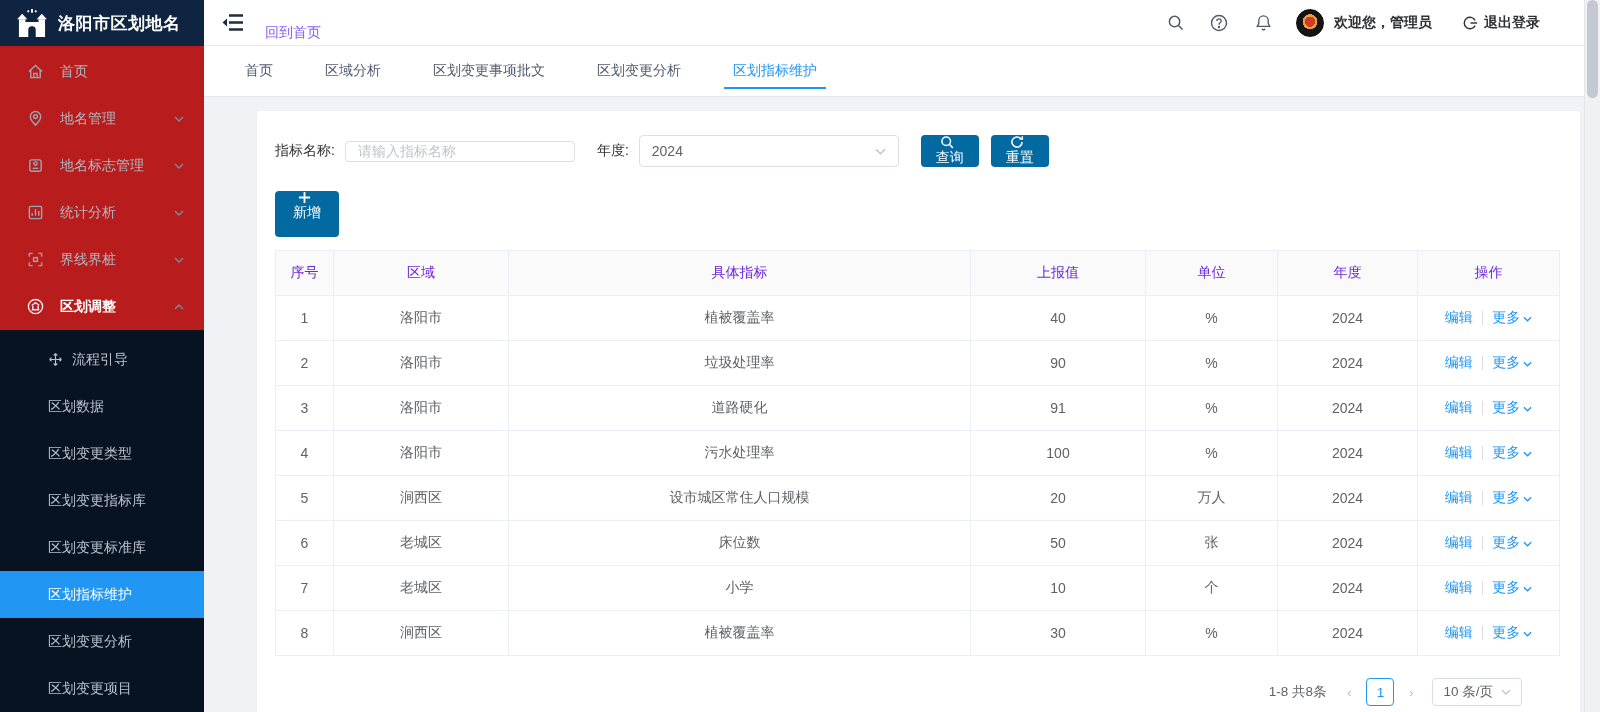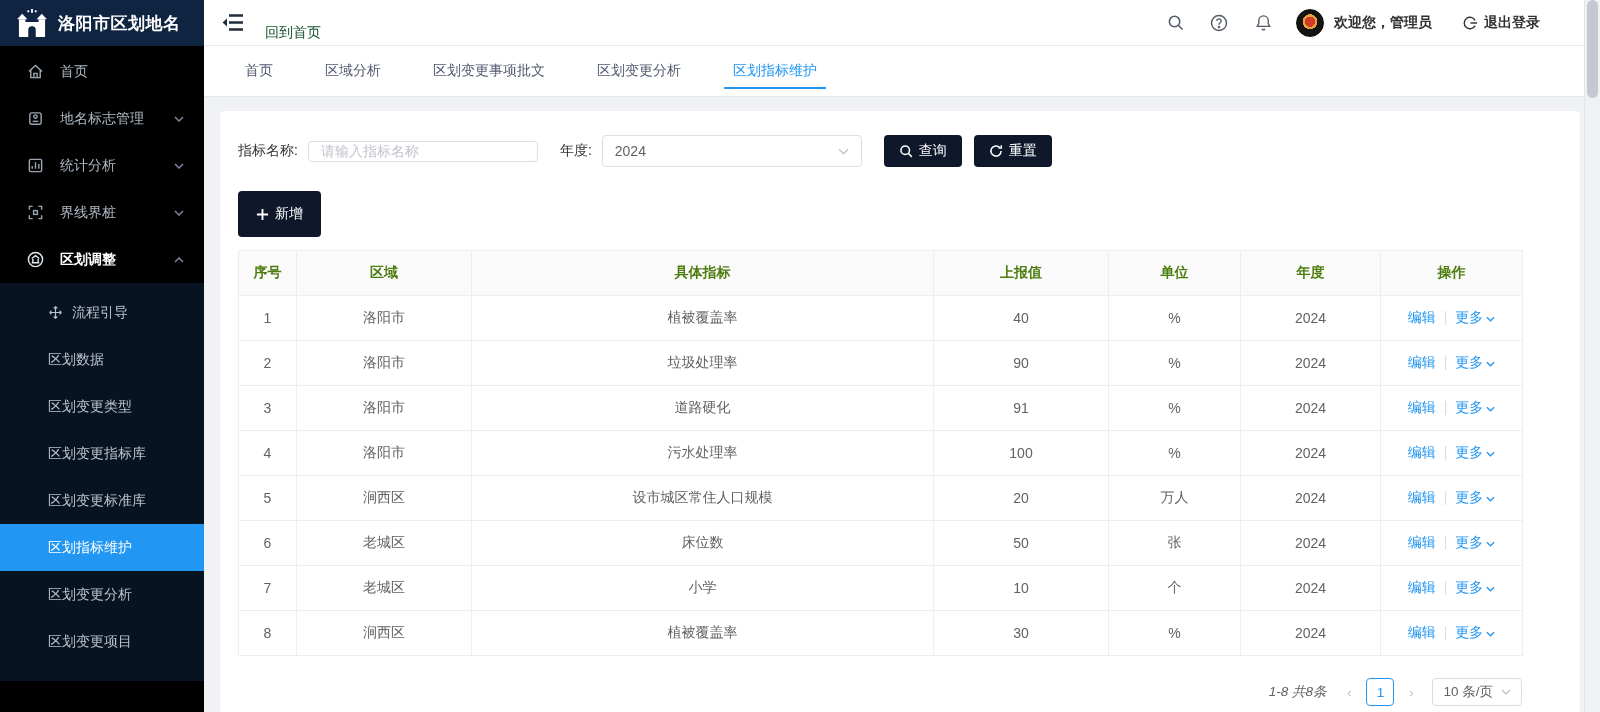--- a/index.html
+++ b/index.html
@@ -1,85 +1,85 @@
 <!DOCTYPE html>
 <html><head>
 <meta charset="utf-8">
 <style>
   * { margin:0; padding:0; box-sizing:border-box; }
   html,body { width:1600px; height:712px; overflow:hidden; }
   body { font-family:"Liberation Sans","DejaVu Sans",sans-serif; font-size:14px; color:#333; background:#f0f2f5; }
   .app { display:flex; width:1600px; height:712px; }
 
   
-  .sidebar { width:204px; height:712px; background:#000000; flex:none; display:flex; flex-direction:column; overflow:hidden; }
+  .sidebar { width:204px; height:712px; background:#b91c1c; flex:none; display:flex; flex-direction:column; overflow:hidden; }
   .logo-row { height:46px; background:#0e2440; display:flex; align-items:center; padding-left:16px; flex:none; }
   .logo-row svg { flex:none; }
   .logo-title { color:#fff; font-size:17px; font-weight:bold; margin-left:10px; letter-spacing:0.5px; white-space:nowrap; }
   .menu { padding-top:2px; }
   .menu-item { height:47px; display:flex; align-items:center; padding:0 20px 0 26px; color:#aeb9c4; cursor:pointer; }
   .menu-item .mi-icon { width:18px; height:18px; flex:none; display:flex; align-items:center; justify-content:center; color:#9aa5b1; }
   .menu-item .mi-label { margin-left:16px; flex:1; white-space:nowrap; }
   .menu-item.expanded { color:#fff; font-weight:bold; }
   .menu-item.expanded .mi-icon { color:#e5eaf0; }
   .chev { color:#7a8799; display:flex; align-items:center; }
   .submenu { background:#081322; padding:6px 0 16px 0; }
   .submenu-item { height:47px; display:flex; align-items:center; padding-left:48px; color:#b9c2cc; cursor:pointer; white-space:nowrap; }
   .submenu-item .smi-icon { width:16px; height:16px; margin-right:8px; display:flex; align-items:center; color:#b9c2cc; }
   .submenu-item.active { background:#2196f3; color:#fff; }
 
   
   .main { flex:1; display:flex; flex-direction:column; min-width:0; }
   .topbar { height:46px; background:#fff; border-bottom:1px solid #e8eaec; display:flex; align-items:center; padding:0 60px 0 18px; flex:none; }
   .collapse-btn { display:flex; align-items:center; cursor:pointer; color:#1f2d3d; }
-  .back-home { color:#14532d; margin-left:22px; cursor:pointer; text-decoration:none;margin-top:21px; }
+  .back-home { color:#8b5cf6; margin-left:22px; cursor:pointer; text-decoration:none;margin-top:21px; }
   .topbar-right { margin-left:auto; display:flex; align-items:center;font-weight:bold; }
   .tb-icon { width:34px; height:34px; display:flex; align-items:center; justify-content:center; color:#525966; cursor:pointer; margin-left:10px; }
   .avatar { width:28px; height:28px; border-radius:50%; margin-left:16px; cursor:pointer; background:radial-gradient(circle at 50% 45%, #d23a2a 0 26%, #e8a23c 27% 38%, #141414 39%); border:1px solid #0c0c0c; flex:none; }
   .welcome { margin-left:10px; color:#303133; white-space:nowrap; }
   .logout { display:flex; align-items:center; margin-left:30px; color:#303133; cursor:pointer; white-space:nowrap; }
   .logout svg { margin-right:6px; }
 
   .tabbar { height:51px; background:#fff; border-bottom:1px solid #e4e7ed; display:flex; align-items:stretch; padding-left:41px; flex:none; }
   .tab { display:flex; align-items:center; margin-right:52px; color:#515a6e; cursor:pointer; position:relative; white-space:nowrap; }
   .tab.active { color:#2196f3; }
   .tab.active::after { content:""; position:absolute; left:-9px; right:-9px; bottom:7px; height:2px; background:#2196f3; }
 
-  .content { flex:1; background:#f0f2f5; overflow:hidden; }
+  .content { flex:1; background:#f0f2f5; overflow:hidden;margin-left:37px; }
   .card { background:#fff; border-radius:4px; margin:14px 20px 0 16px; padding:24px 58px 20px 18px; min-height:600px; box-shadow:0 1px 3px rgba(0,0,0,0.04); }
 
   
   .filters { display:flex; align-items:center; }
   .f-label { color:#333; margin-right:10px; white-space:nowrap; }
   .f-input { width:230px; height:21px; border:1px solid #dcdfe6; border-radius:4px; padding:0 12px; font-size:14px; color:#606266; outline:none; font-family:inherit; }
   .f-input::placeholder { color:#c0c4cc; }
   .year-label { margin-left:22px; }
   .f-select { width:260px; height:32px; border:1px solid #dcdfe6; border-radius:4px; padding:0 12px; display:flex; align-items:center; color:#606266; cursor:pointer; }
   .f-select .sel-chev { margin-left:auto; color:#c0c4cc; display:flex; }
-  .btn { height:32px; border:none; border-radius:4px; background:#0f172a; color:#fff; font-size:14px; display:inline-flex; align-items:center; padding:0 15px; cursor:pointer; font-family:inherit; }
+  .btn { height:32px; border:none; border-radius:4px; background:#0369a1; color:#fff; font-size:14px; display:inline-flex; align-items:center; padding:0 15px; cursor:pointer; font-family:inherit;flex-direction:column; }
   .btn svg { margin-right:6px; }
   .btn-search { margin-left:22px; }
   .btn-reset { margin-left:12px; }
 
   .toolbar { margin-top:24px; }
   .btn-add { height:46px; padding:0 18px; }
 
   
   .grid { margin-top:13px; width:100%; border-collapse:collapse; table-layout:fixed; }
   .grid th, .grid td { border:1px solid #ebeef5; height:45px; text-align:center; font-weight:normal; padding:0 6px; overflow:hidden; white-space:nowrap; }
-  .grid th { background:#fafafa; color:#4d7c0f; font-weight:700; }
+  .grid th { background:#fafafa; color:#6d28d9; font-weight:400; }
   .grid td { color:#606266; }
   .c0{width:58px}.c1{width:175px}.c2{width:462px}.c3{width:175px}.c4{width:132px}.c5{width:140px}.c6{width:142px}
   .link { color:#2196f3; cursor:pointer; }
   .sep { color:#dcdfe6; margin:0 8px; }
   .more-chev { display:inline-flex; margin-left:3px; color:#2196f3; }
 
   
   .pagination { margin-top:22px; display:flex; align-items:center; justify-content:flex-end; color:#606266; font-size:13.5px; }
-  .pg-total { margin-right:10px;font-style:italic; }
+  .pg-total { margin-right:10px; }
   .pg-arrow { width:26px; height:26px; display:flex; align-items:center; justify-content:center; color:#b4bccc; cursor:pointer; font-size:13px; }
   .pg-page { min-width:28px; height:28px; border:1px solid #2196f3; color:#2196f3; border-radius:4px; display:flex; align-items:center; justify-content:center; margin:0 4px; cursor:pointer; background:#fff; }
   .pg-size { height:28px; border:1px solid #d9dce3; border-radius:4px; display:flex; align-items:center; padding:0 10px; margin-left:8px; color:#606266; cursor:pointer; background:#fff; }
   .pg-size .sel-chev { margin-left:8px; color:#c0c4cc; display:flex; }
 
   
   .scrollbar { position:fixed; top:0; right:0; width:16px; height:712px; background:#f0f1f3; border-left:1px solid #e3e5e9; }
   .scrollbar .thumb { position:absolute; top:0; left:2px; right:2px; height:98px; background:#c4c9d1; border-radius:6px; cursor:pointer; }
 </style>
 </head>
@@ -104,20 +104,34 @@
     <nav class="menu">
       <div class="menu-item">
         <span class="mi-icon">
             <svg width="17" height="17" viewBox="0 0 18 18" fill="none" stroke="currentColor" stroke-width="1.5">
               <path d="M2 9 L9 2.5 L16 9"></path>
               <path d="M4 7.5 V15.5 H14 V7.5"></path>
               <path d="M7.3 15.5 V11 h3.4 v4.5"></path>
             </svg>
           </span>
         <span class="mi-label">首页</span>
+      </div>
+      <div class="menu-item">
+        <span class="mi-icon">
+            <svg width="17" height="17" viewBox="0 0 18 18" fill="none" stroke="currentColor" stroke-width="1.5">
+              <path d="M9 16 C9 16 3.5 10.8 3.5 7 a5.5 5.5 0 0 1 11 0 C14.5 10.8 9 16 9 16 Z"></path>
+              <circle cx="9" cy="7" r="2"></circle>
+            </svg>
+          </span>
+        <span class="mi-label">地名管理</span>
+        <span class="chev">
+            <svg width="10" height="6" viewBox="0 0 10 6" fill="none" stroke="currentColor" stroke-width="1.5">
+              <path d="M1 1 L5 5 L9 1"></path>
+            </svg>
+          </span>
       </div>
       <div class="menu-item">
         <span class="mi-icon">
             <svg width="17" height="17" viewBox="0 0 18 18" fill="none" stroke="currentColor" stroke-width="1.5">
               <rect x="3" y="3" width="12" height="12" rx="2"></rect>
               <circle cx="9" cy="7" r="1.8"></circle>
               <path d="M6 12 h6"></path>
             </svg>
           </span>
         <span class="mi-label">地名标志管理</span>

